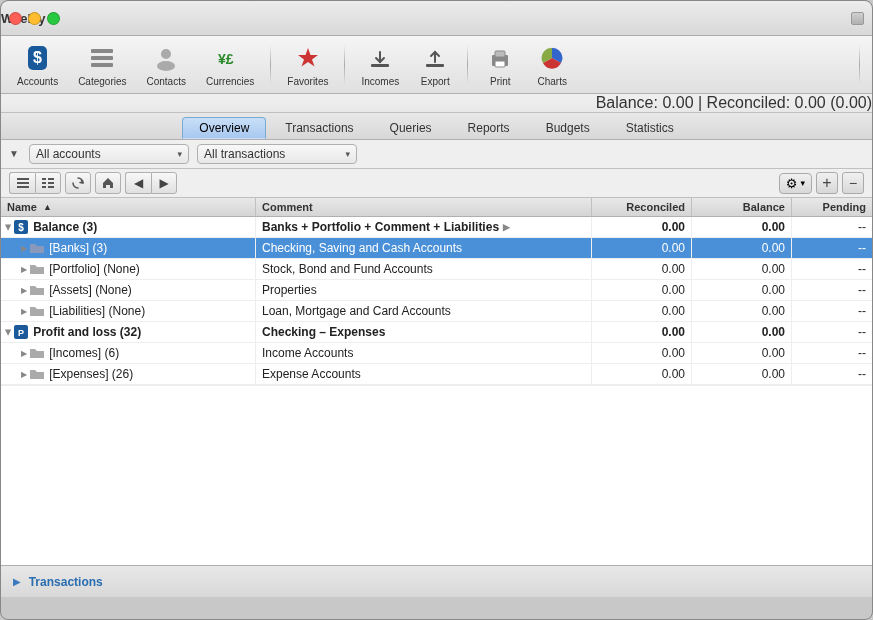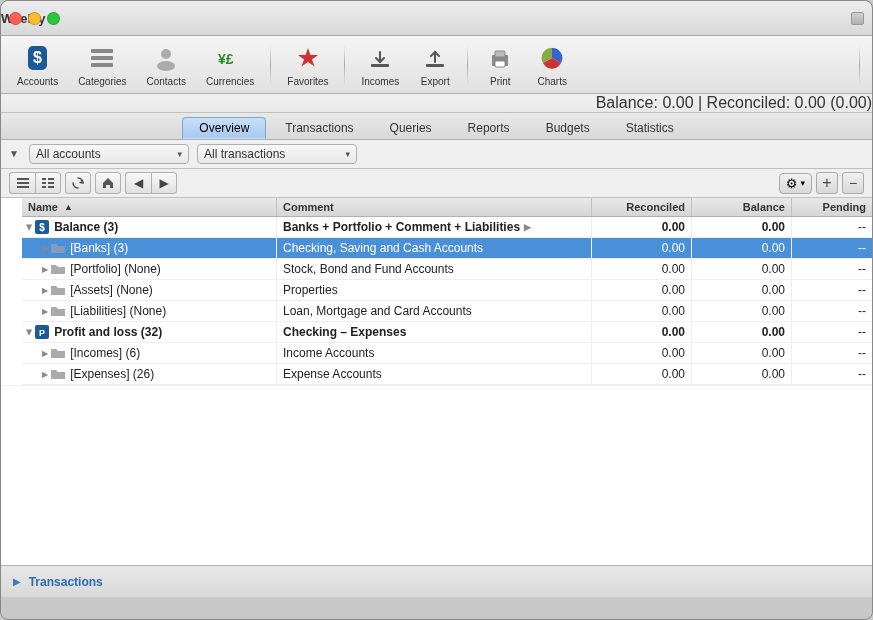--- a/index.html
+++ b/index.html
@@ -224,21 +224,20 @@
       font-size: 16px;
       color: #444;
       font-weight: 300;
     }
 
     
     .table-container {
       background: white;
       flex: 1;
       overflow-y: auto;
-      padding-left: 21px;
     }
     .table-header {
       display: flex;
       background: linear-gradient(to bottom, #e8e8e8, #d5d5d5);
       border-bottom: 1px solid #b0b0b0;
       position: sticky;
       top: 0;
     }
     .col-name { width: 255px; flex-shrink: 0; }
     .col-comment { flex: 1; }

